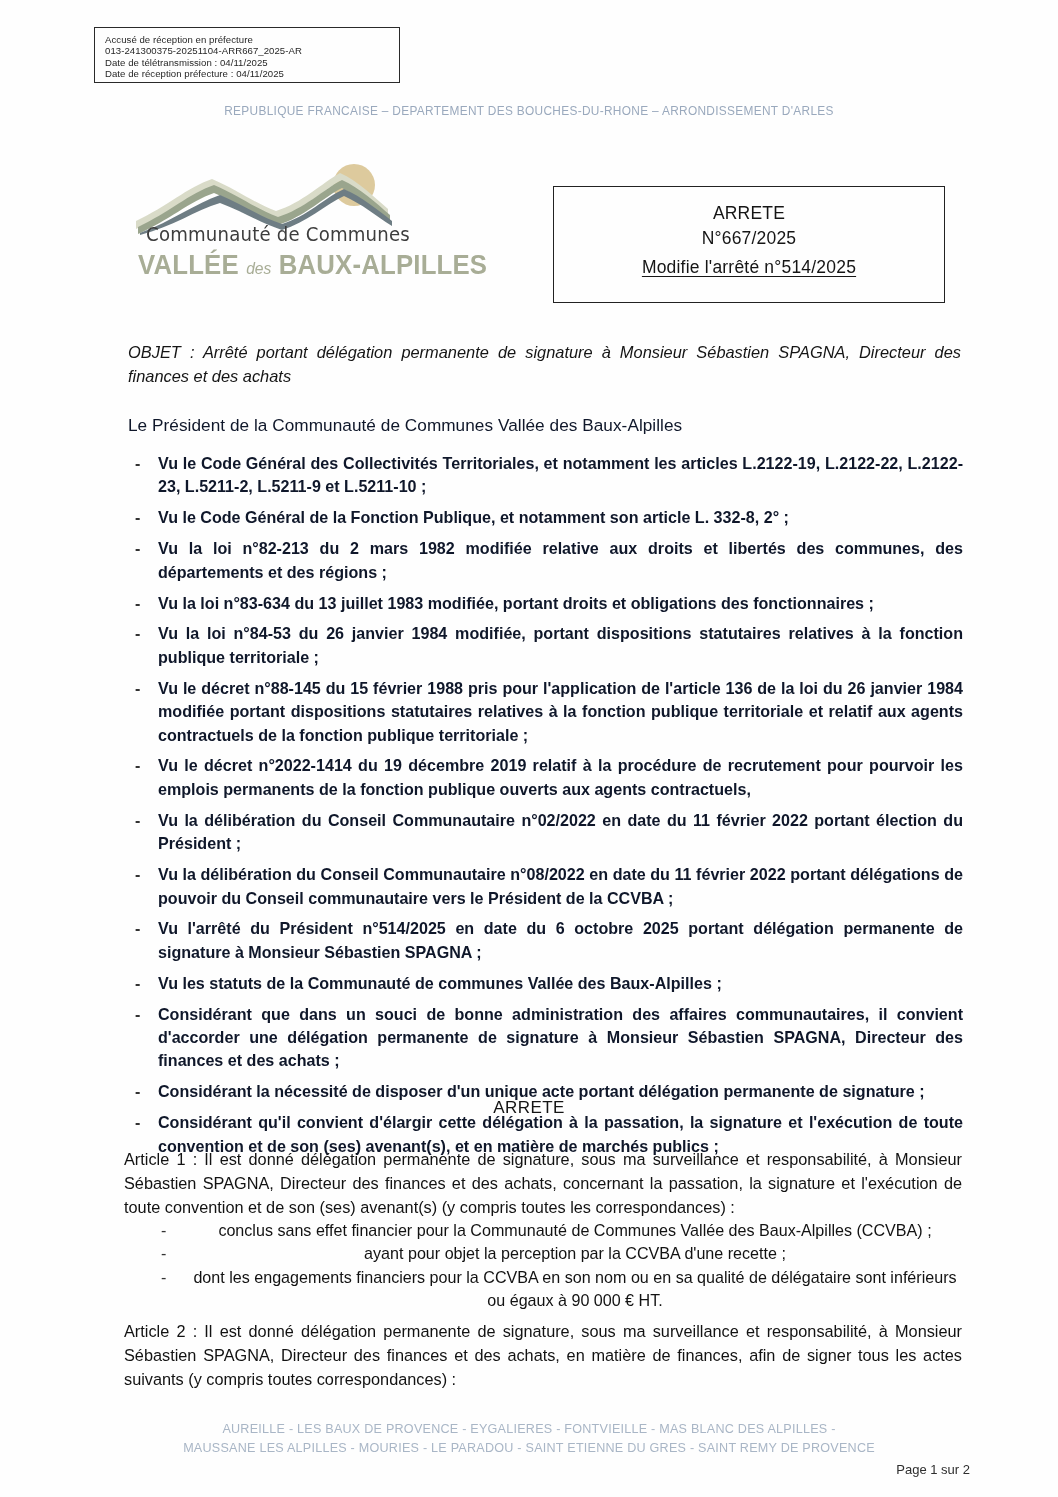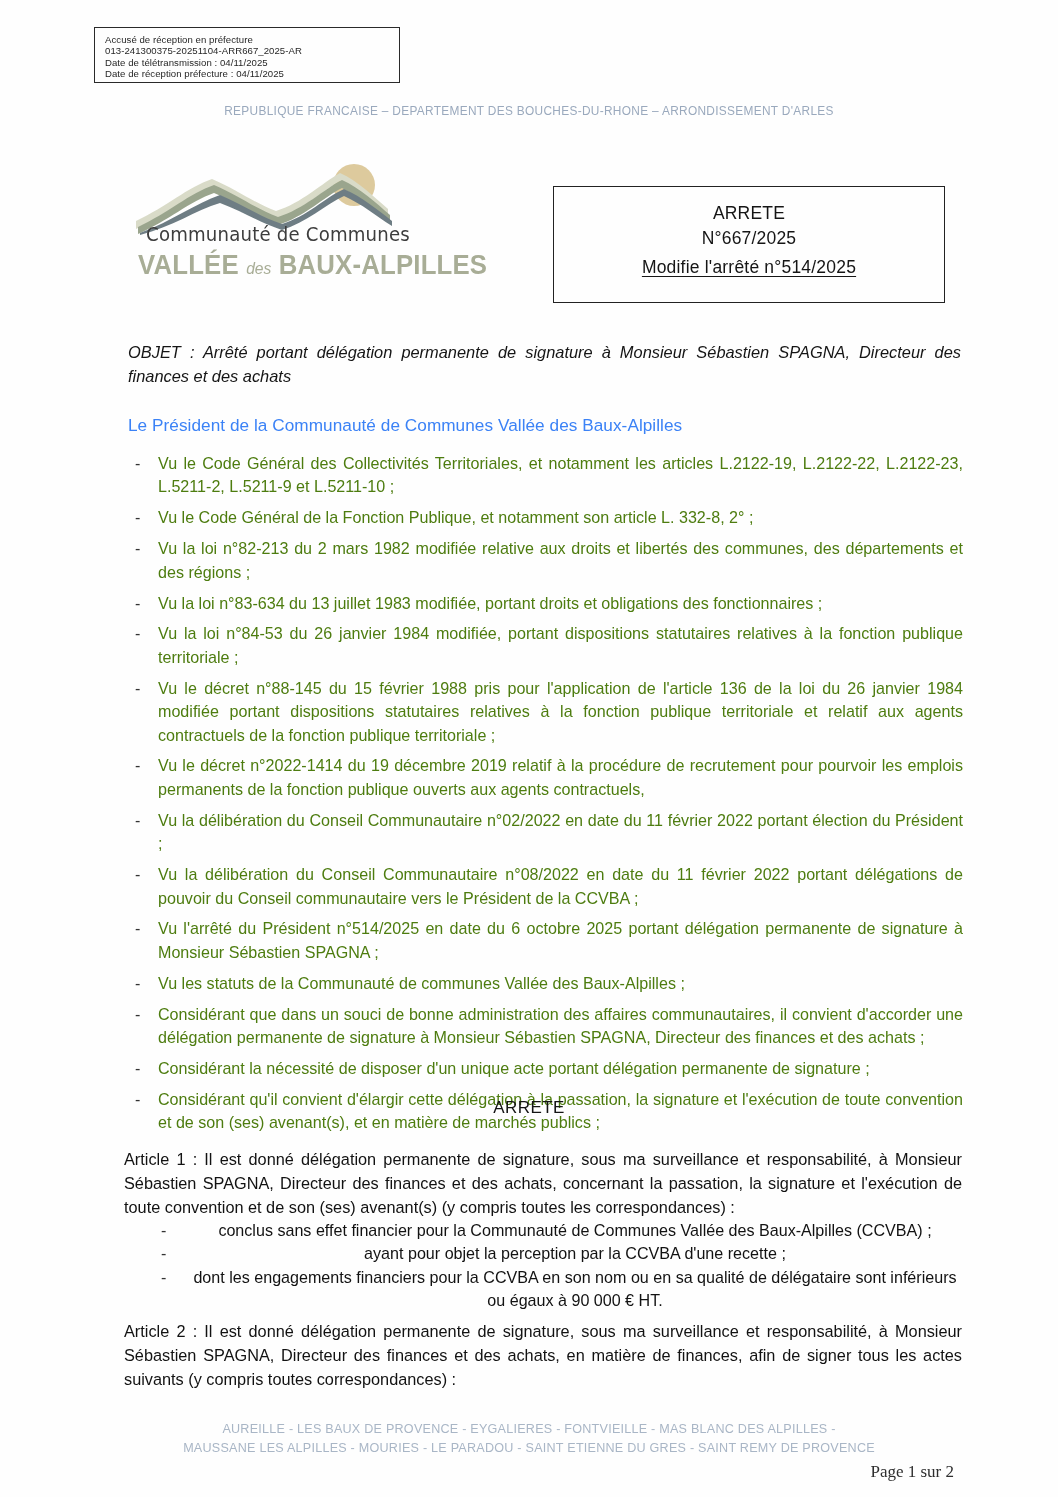--- a/index.html
+++ b/index.html
@@ -136,39 +136,40 @@
     text-align: justify;
     color: #151515;
   }
   .objet-label { font-style: italic; }
 
   .president-line {
     position: absolute;
     left: 128px;
     top: 415px;
     font-size: 17.2px;
-    color: #3b82f6;
+    color: #0f172a;
     letter-spacing: 0.05px;
     white-space: nowrap;
   }
 
   .vu-list {
     position: absolute;
     left: 128px;
     top: 452px;
     width: 835px;
   }
   .vu-item {
     position: relative;
     padding-left: 30px;
     font-size: 16.1px;
     line-height: 23.4px;
     text-align: justify;
-    color: #4d7c0f;
+    color: #0f172a;
     margin-bottom: 7.5px;
+    font-weight: bold;
   }
   .vu-item::before {
     content: "-";
     position: absolute;
     left: 7px;
     top: 0;
     color: #333;
   }
 
   .arrete-word {
@@ -225,24 +226,24 @@
     text-align: center;
     font-family: "Liberation Sans Narrow", "Liberation Sans", sans-serif;
     font-size: 13.4px;
     line-height: 19px;
     letter-spacing: 0.25px;
     color: #a9b6c6;
     transform: scaleX(0.94);
   }
   .page-number {
     position: absolute;
-    right: 104px;
+    right: 88px;
     top: 1462px;
-    font-family: Liberation Serif, serif;
-    font-size: 17px;
+    font-family: Liberation Sans, sans-serif;
+    font-size: 13px;
     color: #2e2e2e;
   }
 </style>
 </head>
 <body>
 
 <div class="page">
 
   <div class="accuse-box">
     <div class="accuse-line">Accusé de réception en préfecture</div>

